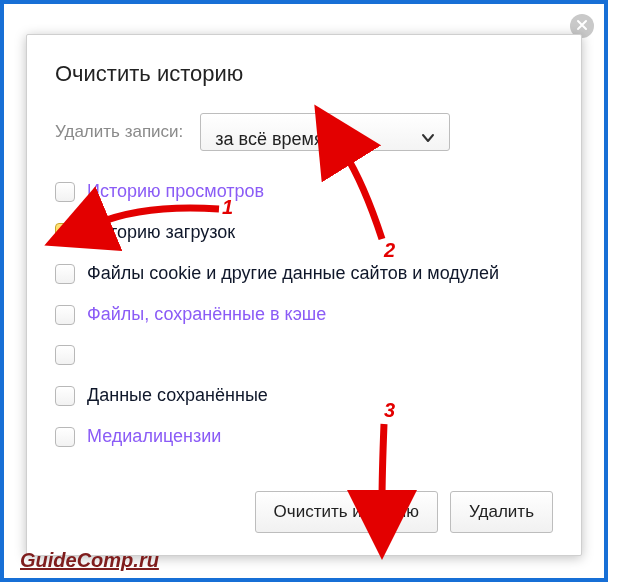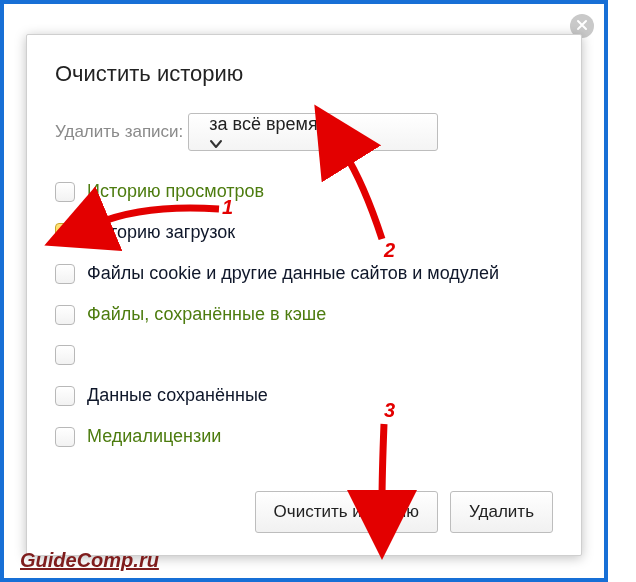--- a/index.html
+++ b/index.html
@@ -46,42 +46,41 @@
     box-sizing: border-box;
   }
   .title {
     font-size: 22px;
     color: #222;
     margin-bottom: 26px;
   }
   .row-delete {
     display: flex;
     align-items: center;
-    gap: 5px;
+    gap: 17px;
     margin-bottom: 30px;
   }
   .row-delete-label {
     color: #8a8a8a;
     font-size: 17px;
   }
   .select {
     display: flex;
-    align-items: flex-start;
+    align-items: flex-end;
     justify-content: space-between;
     width: 250px;
     height: 38px;
-    padding: 0 20px;
+    padding: 0 14px;
     border: 1px solid #bdbdbd;
     border-radius: 3px;
     background: linear-gradient(#ffffff, #f4f4f4);
     font-size: 18px;
     color: #222;
     cursor: pointer;
     box-sizing: border-box;
-    flex-direction: column;
   }
   .select svg { width: 14px; height: 14px; }
   .check-list {
     display: flex;
     flex-direction: column;
     gap: 20px;
   }
   .check-item {
     display: flex;
     align-items: center;
@@ -101,21 +100,21 @@
   }
   .box.checked {
     background: linear-gradient(#ffe27a, #ffcf3b);
     border-color: #c8a62a;
   }
   .box.checked svg { width: 16px; height: 16px; }
   .check-label {
     font-size: 18px;
     cursor: pointer;
   }
-  .check-label.dim { color: #4d7c0f; }
+  .check-label.dim { color: #8b5cf6; }
   .check-label.norm { color: #0f172a; }
   .footer {
     position: absolute;
     right: 28px;
     bottom: 22px;
     display: flex;
     gap: 12px;
   }
   .btn {
     height: 40px;

